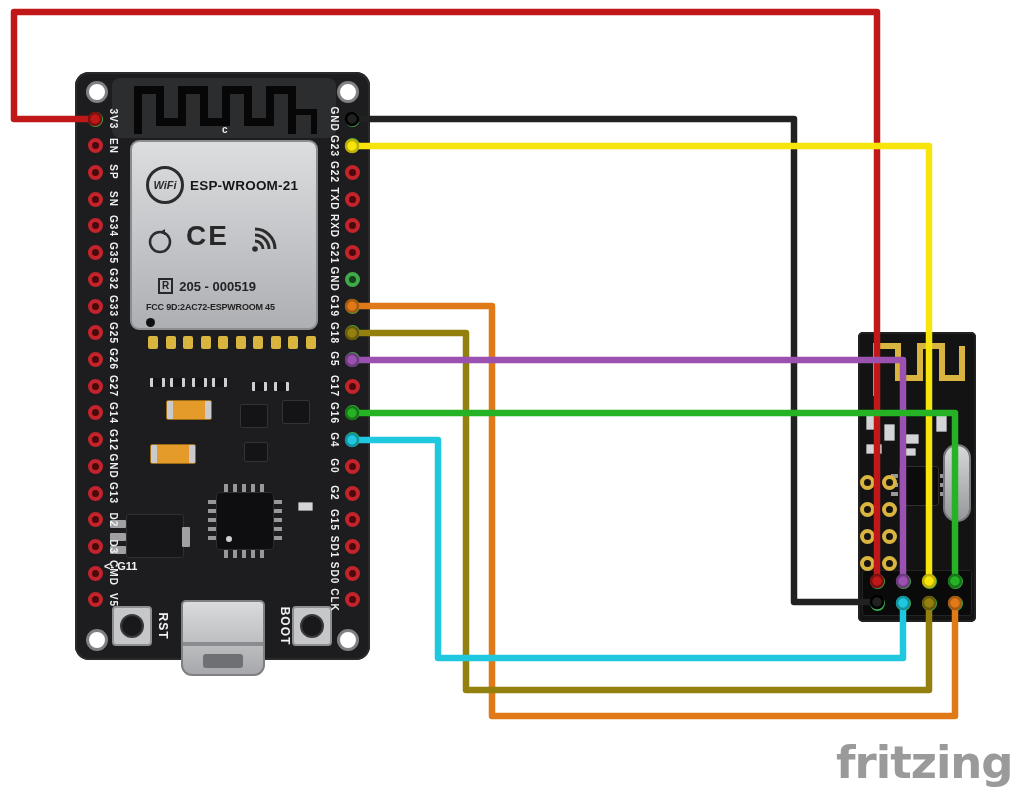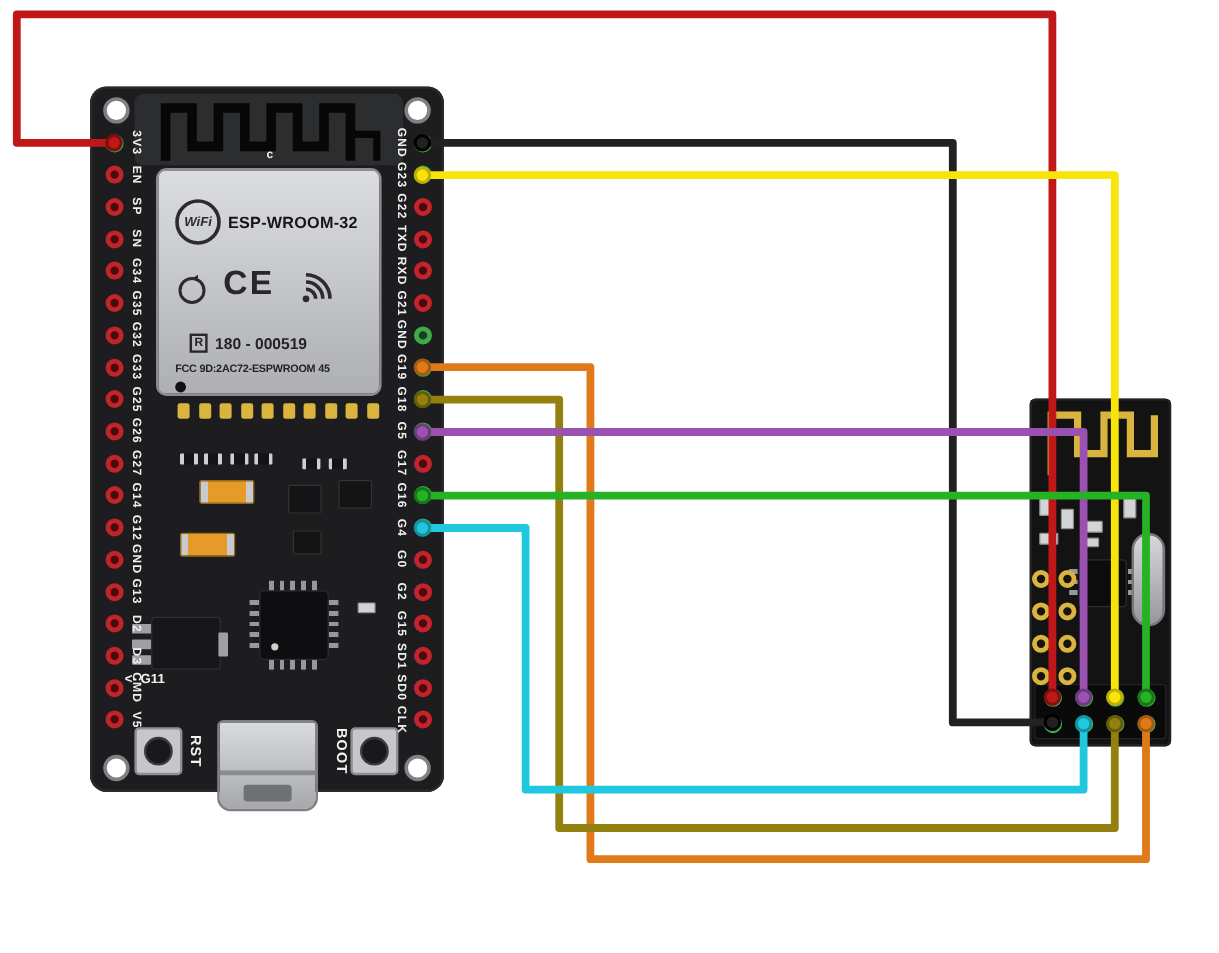--- a/index.html
+++ b/index.html
@@ -85,35 +85,35 @@
     <rect x="0" y="0" width="224" height="60" rx="8" fill="#2c2d2f"></rect>
     <path d="M26,56 L26,12 L48,12 L48,44 L70,44 L70,12 L92,12 L92,44 L114,44 L114,12 L136,12 L136,44 L158,44 L158,12 L180,12 L180,56" fill="none" stroke="#070707" stroke-width="8"></path>
     <path d="M180,34 L202,34 L202,56" fill="none" stroke="#070707" stroke-width="6"></path>
   </svg>
   <div class="ant-c">c</div>
 
   <div class="shield">
     <div class="wifi-logo">
       <span>WiFi</span>
     </div>
-    <span class="model">ESP-WROOM-32</span>
+    <span class="model">ESP-WROOM-21</span>
     <svg style="position:absolute;left:14px;top:86px" width="28" height="28">
       <circle cx="14" cy="14" r="10" fill="none" stroke="#2c2c2f" stroke-width="2.5"></circle>
       <path d="M14,4 l5,-3 v6 z" fill="#2c2c2f"></path>
     </svg>
     <span class="ce">CE</span>
     <svg style="position:absolute;left:118px;top:80px" width="34" height="32">
       <path d="M5,19 A8,8 0 0 1 13,27" fill="none" stroke="#2c2c2f" stroke-width="3"></path>
       <path d="M5,13 A14,14 0 0 1 19,27" fill="none" stroke="#2c2c2f" stroke-width="3"></path>
       <path d="M5,7  A20,20 0 0 1 25,27" fill="none" stroke="#2c2c2f" stroke-width="3"></path>
       <circle cx="5" cy="27" r="2.8" fill="#2c2c2f"></circle>
     </svg>
     <div class="reg-row">
       <span class="reg-box">R</span>
-      <span class="reg-num">180 - 000519</span>
+      <span class="reg-num">205 - 000519</span>
     </div>
     <div class="fcc">FCC 9D:2AC72-ESPWROOM 45</div>
     <div class="shield-dot"></div>
   </div>
 
   <div class="smd-small" style="left:150px;top:378px"></div>
   <div class="smd-small" style="left:170px;top:378px"></div>
   <div class="smd-small" style="left:192px;top:378px"></div>
   <div class="smd-small" style="left:212px;top:378px"></div>
   <div class="smd-small" style="left:252px;top:382px"></div>
@@ -295,13 +295,14 @@
       <circle cx="352" cy="360" r="6" fill="#9b51b0" stroke="#6e3a7e" stroke-width="2.5"></circle>
       <circle cx="903" cy="581" r="6" fill="#9b51b0" stroke="#6e3a7e" stroke-width="2.5"></circle>
       <polyline points="352,413 955,413 955,581" fill="none" stroke="#25b225" stroke-width="6.5" stroke-linecap="round" stroke-linejoin="round"></polyline>
       <circle cx="352" cy="413" r="6" fill="#25b225" stroke="#187518" stroke-width="2.5"></circle>
       <circle cx="955" cy="581" r="6" fill="#25b225" stroke="#187518" stroke-width="2.5"></circle>
       <polyline points="352,440 438,440 438,658 903,658 903,603" fill="none" stroke="#1fc8de" stroke-width="6.5" stroke-linecap="round" stroke-linejoin="round"></polyline>
       <circle cx="352" cy="440" r="6" fill="#1fc8de" stroke="#1592a2" stroke-width="2.5"></circle>
       <circle cx="903" cy="603" r="6" fill="#1fc8de" stroke="#1592a2" stroke-width="2.5"></circle>
     </svg>
 
+  <div class="watermark">fritzing</div>
 </div>
 
 </body></html>

